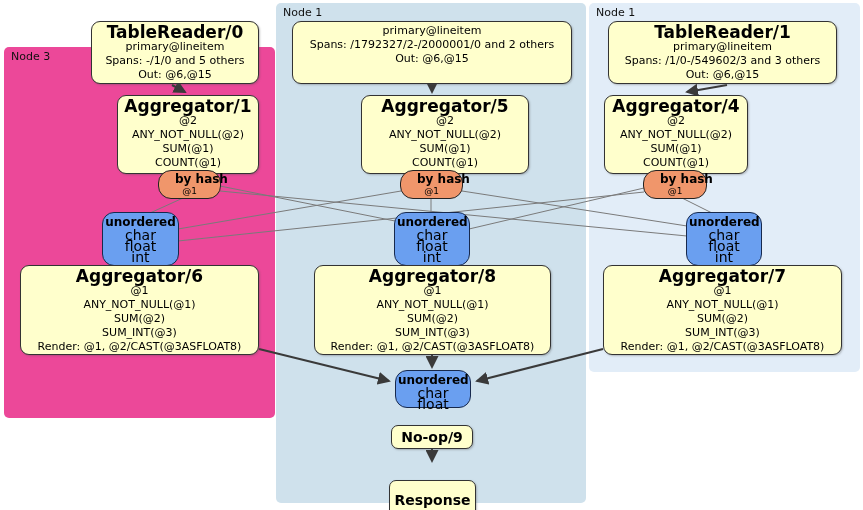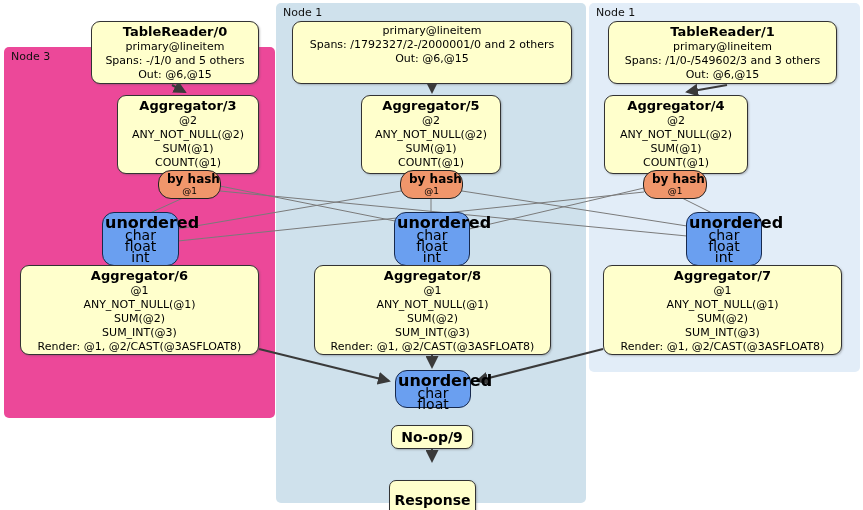--- a/index.html
+++ b/index.html
@@ -15,37 +15,37 @@
   .region-label { position:absolute; top:3px; left:7px; font-size:11px; color:#111; }
 
   .edges { position:absolute; left:0; top:0; z-index:1; }
 
   .pbox {
     position:absolute; z-index:2; box-sizing:border-box;
     background:#ffffcc; border:1px solid #333; border-radius:9px;
     text-align:center; padding:2px 3px;
     box-shadow:1px 1px 2px rgba(80,80,80,0.35);
   }
-  .pbox .t { font-weight:bold; font-size:13px; line-height:16px; white-space:nowrap;text-align:center; }
+  .pbox .t { font-weight:bold; font-size:17px; line-height:16px; white-space:nowrap;text-align:center; }
   .pbox .l { font-size:11px; line-height:14px; white-space:nowrap;text-align:center; }
 
   .router {
     position:absolute; z-index:3; box-sizing:border-box;
     background:#f0966b; border:1px solid #222; border-radius:13px;
-    text-align:center; padding:1px 8px;
+    text-align:center; padding:1px 16px;
   }
   .router .t { font-weight:bold; font-size:12px; line-height:14px; white-space:nowrap; }
   .router .d { font-size:9px; line-height:10px; }
 
   .sync {
     position:absolute; z-index:2; box-sizing:border-box;
     background:#6a9ff0; border:1.5px solid #17294d; border-radius:12px;
     text-align:center; padding:2px 2px;
   }
-  .sync .t { font-weight:bold; font-size:16px; line-height:15px; white-space:nowrap; }
+  .sync .t { font-weight:bold; font-size:12px; line-height:15px; white-space:nowrap; }
   .sync .l { font-size:14px; line-height:11px; white-space:nowrap; }
 
   .labelbox {
     position:absolute; z-index:2; box-sizing:border-box;
     background:#ffffcc; border:1px solid #333; border-radius:7px;
     text-align:center; font-weight:bold; font-size:14px;
     display:flex; align-items:center; justify-content:center;
     box-shadow:1px 1px 2px rgba(80,80,80,0.35); white-space:nowrap;margin-top:16px;
   }
 </style>
@@ -94,21 +94,21 @@
     </g>
   </svg>
 
   <div class="pbox" style="left:91px;top:21px;width:168px;height:63px">
     <div class="t">TableReader/0</div>
     <div class="l">primary@lineitem</div>
     <div class="l">Spans: -/1/0 and 5 others</div>
     <div class="l">Out: @6,@15</div>
   </div>
   <div class="pbox" style="left:117px;top:95px;width:142px;height:79px">
-    <div class="t">Aggregator/3</div>
+    <div class="t">Aggregator/1</div>
     <div class="l">@2</div>
     <div class="l">ANY_NOT_NULL(@2)</div>
     <div class="l">SUM(@1)</div>
     <div class="l">COUNT(@1)</div>
   </div>
   <div class="router" style="left:158px;top:170px;width:63px;height:29px">
     <div class="t">by hash</div>
     <div class="d">@1</div>
   </div>
   <div class="sync" style="left:102px;top:212px;width:77px;height:54px">
@@ -124,21 +124,21 @@
     <div class="l">SUM(@2)</div>
     <div class="l">SUM_INT(@3)</div>
     <div class="l">Render: @1, @2/CAST(@3ASFLOAT8)</div>
   </div>
 
   <div class="pbox" style="left:292px;top:21px;width:280px;height:63px">
     <div class="l">primary@lineitem</div>
     <div class="l">Spans: /1792327/2-/2000001/0 and 2 others</div>
     <div class="l">Out: @6,@15</div>
   </div>
-  <div class="pbox" style="left:361px;top:95px;width:140px;height:79px">
+  <div class="pbox" style="left:361px;top:95px;width:168px;height:79px">
     <div class="t">Aggregator/5</div>
     <div class="l">@2</div>
     <div class="l">ANY_NOT_NULL(@2)</div>
     <div class="l">SUM(@1)</div>
     <div class="l">COUNT(@1)</div>
   </div>
   <div class="router" style="left:400px;top:170px;width:63px;height:29px">
     <div class="t">by hash</div>
     <div class="d">@1</div>
   </div>

